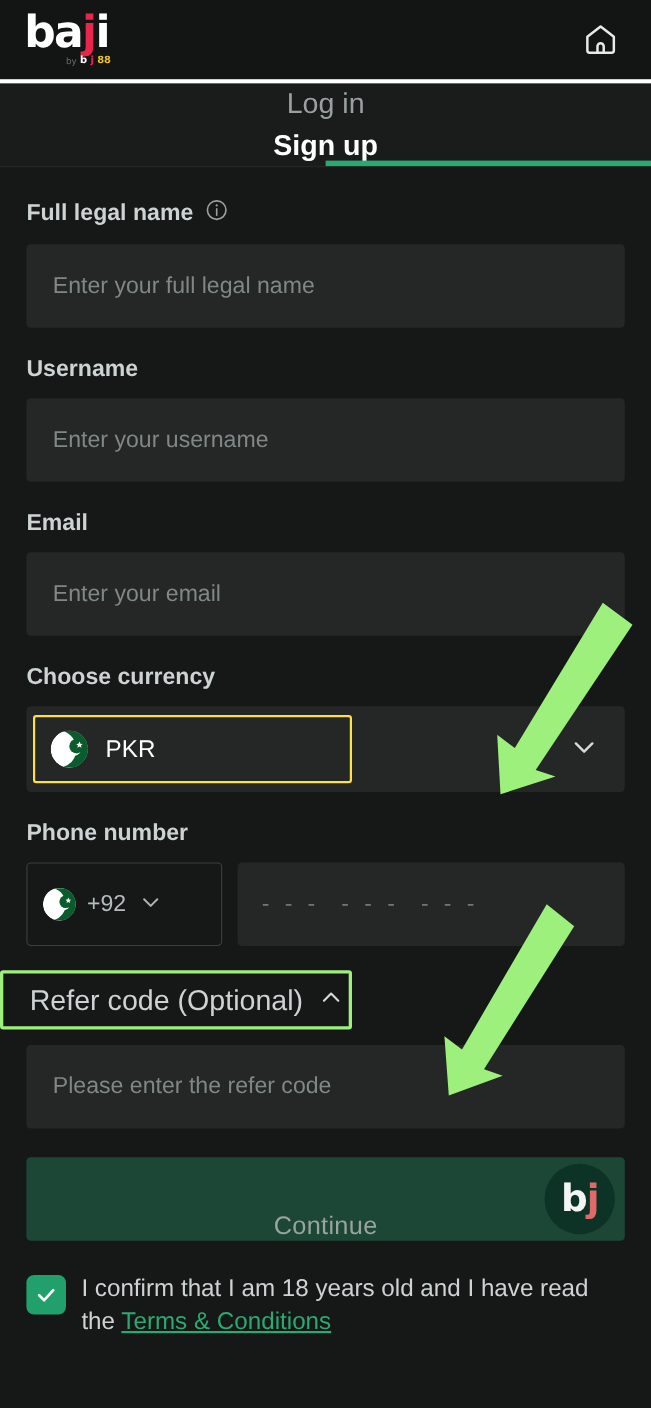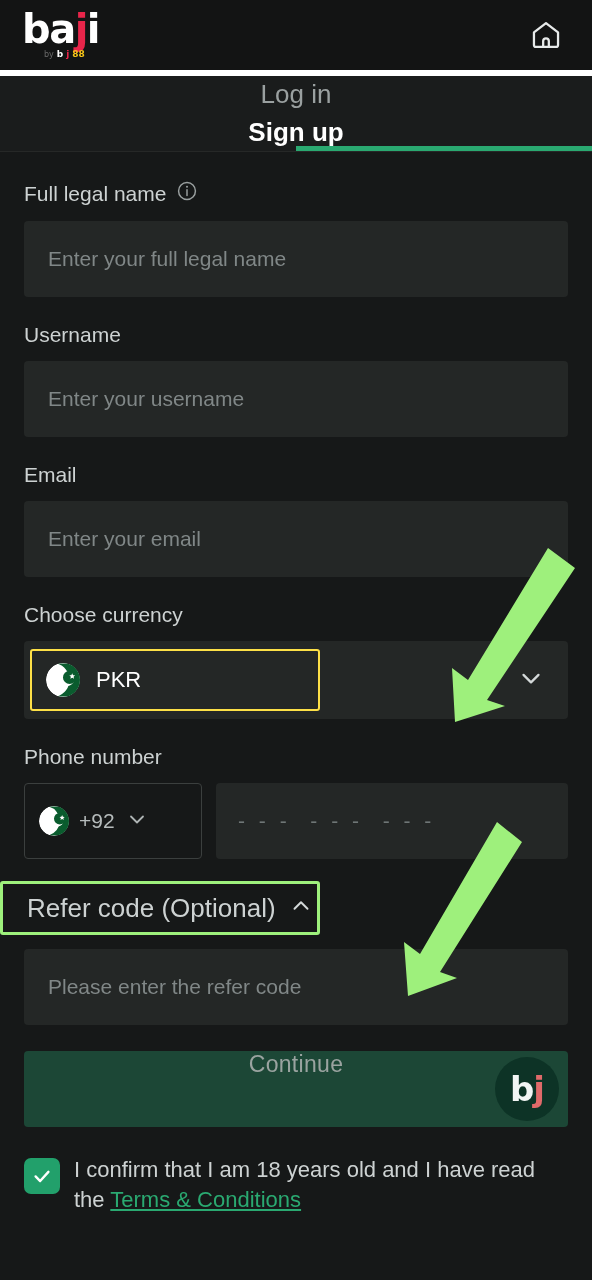--- a/index.html
+++ b/index.html
@@ -21,21 +21,21 @@
 
   
   .header {
     position: relative;
     height: 76px;
     background: #131414;
     display: flex;
     align-items: center;
     justify-content: space-between;
     padding: 0 24px 0 22px;
-    border-bottom: 6px solid #ffffff;
+    border-bottom: 4px solid #ffffff;
   }
 
   .logo-wrap {
     display: flex;
     flex-direction: column;
     align-items: flex-start;
     line-height: 1;
   }
   .logo-main {
     font-size: 40px;
@@ -44,21 +44,21 @@
     color: #ffffff;
     line-height: 0.92;
     font-family: "DejaVu Sans", sans-serif;
   }
   .logo-main .j { color: #e8254a; }
   .logo-sub {
     display: flex;
     align-items: center;
     gap: 3px;
     margin-top: 3px;
-    margin-left: 22px;
+    margin-left: 38px;
     font-size: 9px;
     font-weight: 700;
     font-family: "DejaVu Sans", sans-serif;
   }
   .logo-sub .by { color: #6a6a6a; font-weight: 400; font-size: 8px; }
   .logo-sub .bb { color: #ffffff; }
   .logo-sub .bj { color: #e8254a; }
   .logo-sub .n88 { color: #f5c518; }
 
   .home-btn {
@@ -102,20 +102,21 @@
   .field { margin-top: 26px; }
   .field:first-child { margin-top: 28px; }
 
   .label {
     display: flex;
     align-items: center;
     gap: 10px;
     font-size: 21px;
     color: #cdd2d2;
     margin-bottom: 14px;
+    font-weight: bold;
   }
 
   .input-box {
     height: 76px;
     background: #242726;
     border-radius: 4px;
     display: flex;
     align-items: center;
     padding: 0 24px;
     cursor: text;
@@ -198,21 +199,21 @@
   .refer-input { margin-top: 14px; }
 
   
   .continue-btn {
     position: relative;
     margin-top: 26px;
     height: 76px;
     background: #1c4736;
     border-radius: 4px;
     display: flex;
-    align-items: flex-start;
+    align-items: flex-end;
     justify-content: center;
     cursor: pointer;
   }
   .continue-label {
     font-size: 23px;
     color: #9aa3a0;
     letter-spacing: 0.3px;
   }
   .bj-badge {
     position: absolute;

